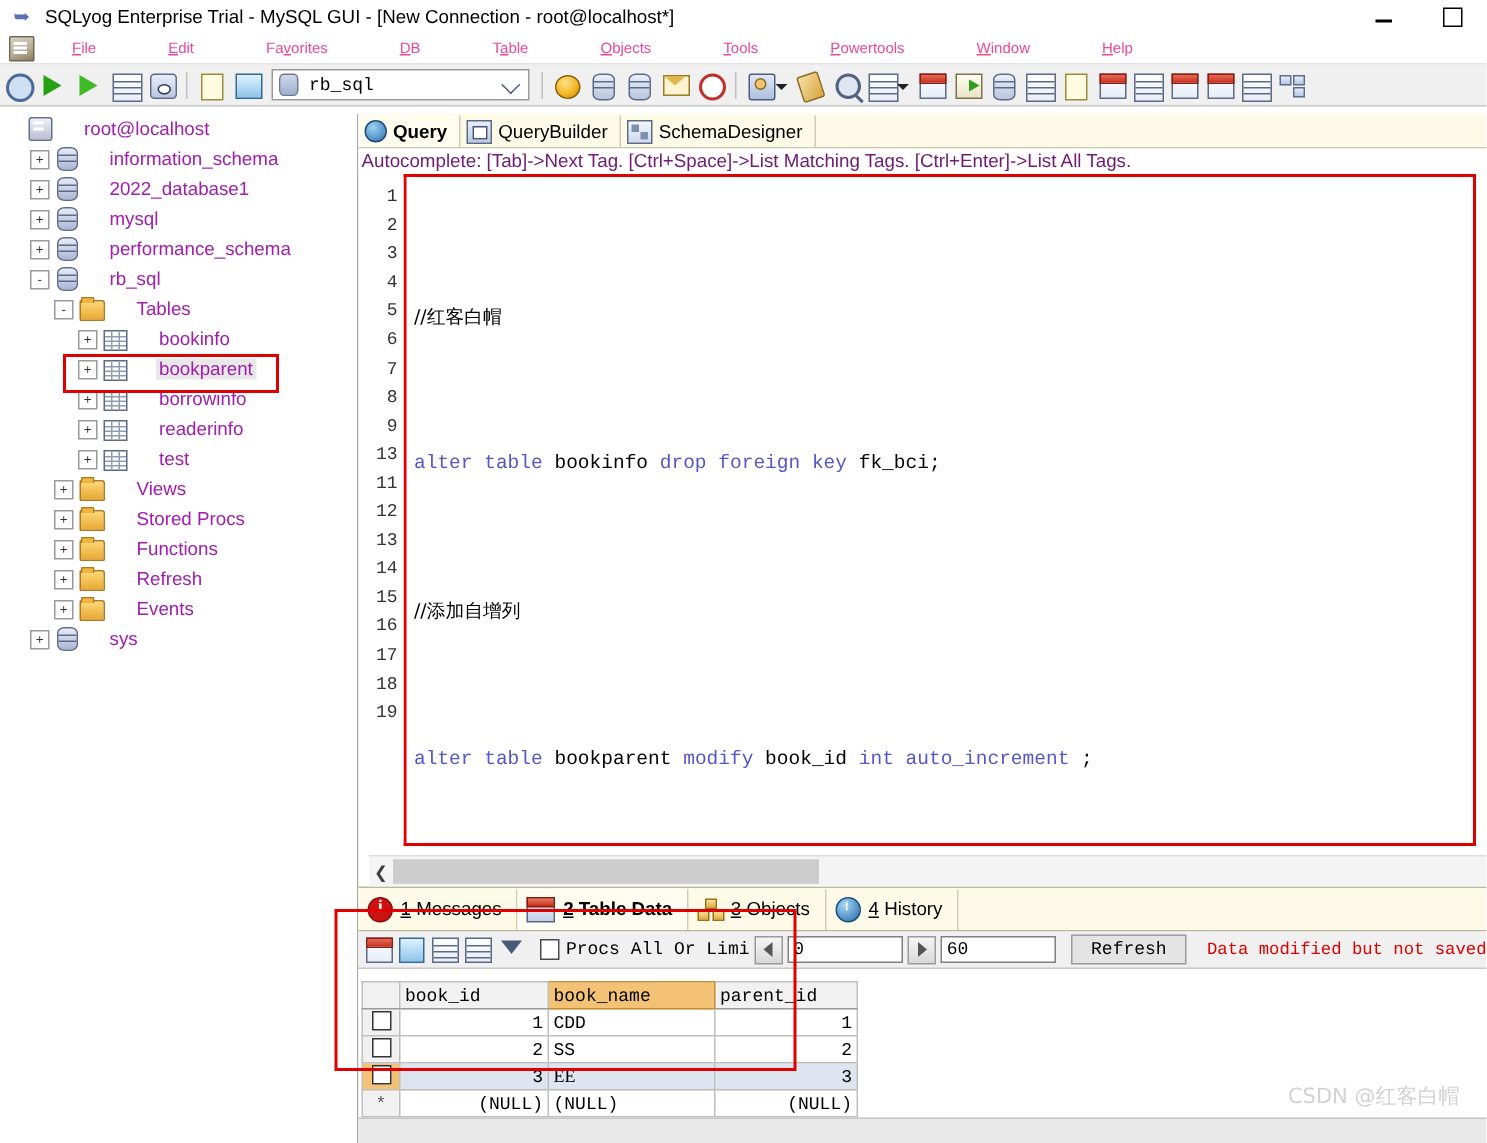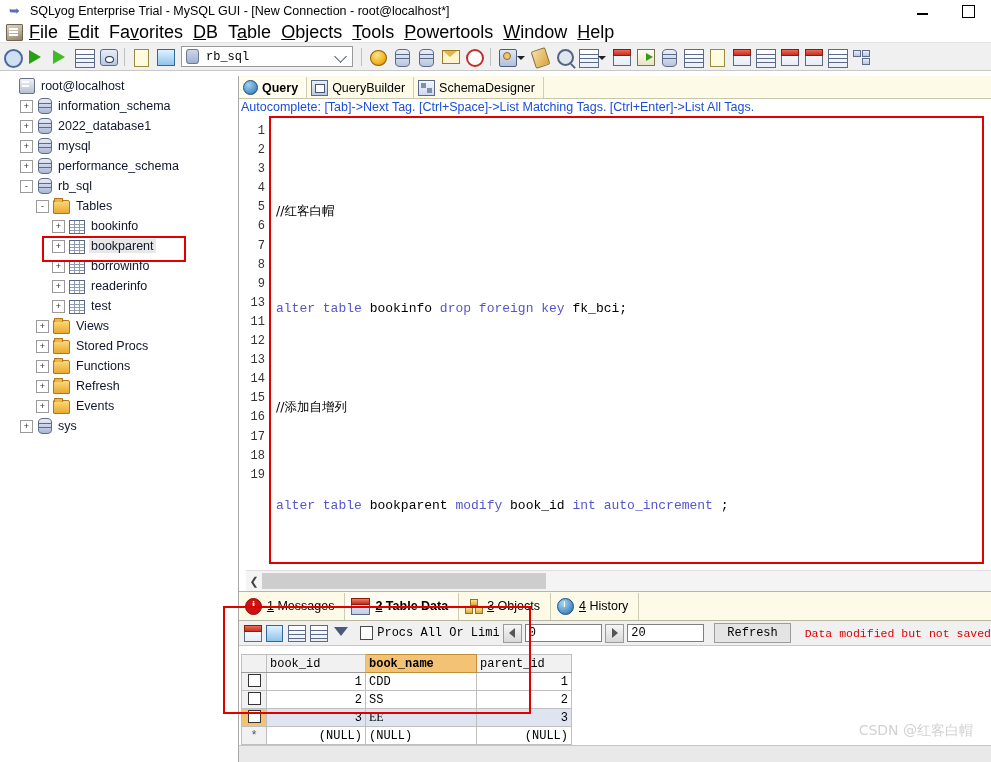--- a/index.html
+++ b/index.html
@@ -38,21 +38,21 @@
   .menu-appicon .mi{
     position:absolute;left:2px;top:1px;width:15px;height:15px;
     background:linear-gradient(160deg,#d9d2c4 0%,#b9ae98 55%,#8d7f63 100%);
     border:1px solid #6f6450;border-radius:1px;
   }
   .menu-appicon .mi:after{
     content:"";position:absolute;left:2px;top:3px;width:9px;height:2px;
     background:#fff;box-shadow:0 3px 0 #fff,0 6px 0 #fff;
   }
   .menuitem{
-    padding:2px 5px;font-size:18px;color:#000000;white-space:nowrap;cursor:default;
+    padding:2px 24px;font-size:10px;color:#ec4899;white-space:nowrap;cursor:default;
   }
   .menuitem u{text-decoration:underline;}
 
   
   .toolbar{
     position:absolute;left:0;top:42px;width:991px;height:27px;
     background:#f0f0f0;border-top:1px solid #e3e3e3;border-bottom:1px solid #c8c8c8;
     display:flex;align-items:center;
   }
   .tbtn{width:22px;height:22px;margin:0 1px;position:relative;display:inline-block;}
@@ -240,21 +240,21 @@
     width:14px;height:12px;margin-top:1px;background:#ffffff;border:1px solid #5b6a86;
   }
   .ticon.table:before{
     content:"";position:absolute;left:0;right:0;top:3px;height:1px;background:#8f9cb4;
     box-shadow:0 3px 0 #8f9cb4,0 6px 0 #8f9cb4;
   }
   .ticon.table:after{
     content:"";position:absolute;top:0;bottom:0;left:4px;width:1px;background:#8f9cb4;
     box-shadow:5px 0 0 #8f9cb4;
   }
-  .tlabel{font-size:12.5px;color:#0f172a;padding:0 2px;}
+  .tlabel{font-size:12.5px;color:#a21caf;padding:0 2px;margin-left:15px;}
   .tlabel.sel{background:#e8e8e8;}
   .redbox{
     position:absolute;border:2px solid #e00000;pointer-events:none;
   }
 
   
   .rightpane{position:absolute;left:239px;top:76px;width:752px;height:602px;background:#fff;}
 
   .qtabs{
     height:22px;background:#fdfbe8;border-bottom:1px solid #c9c6ae;
@@ -279,21 +279,21 @@
   }
   .tabico.sd{
     background:linear-gradient(180deg,#f4f7ff,#cfd9ee);border:1px solid #5a6a88;
   }
   .tabico.sd:after{
     content:"";position:absolute;left:2px;top:2px;width:5px;height:5px;
     background:#7f8fae;box-shadow:6px 5px 0 #7f8fae;
   }
 
   .autohint{
-    height:17px;line-height:17px;font-size:12.5px;color:#1d4ed8;background:#fff;
+    height:17px;line-height:17px;font-size:12.5px;color:#701a75;background:#fff;
     padding-left:2px;white-space:nowrap;overflow:hidden;
   }
 
   .editorwrap{
     position:relative;height:448px;background:#fff;
     border:2px solid #e00000;box-sizing:border-box;margin:0 7px 0 30px;
   }
   .gutter{
     position:absolute;left:-30px;top:0;width:28px;height:100%;background:#fff;
     text-align:right;font-family:"Liberation Mono",monospace;font-size:12px;color:#333;
@@ -781,32 +781,32 @@
       <span class="gt-cb"></span>
       <span class="gt-label">Procs All Or  Limi</span>
 
       <span class="navbtn">
           <i class="tri-l"></i>
         </span>
       <span class="numinput">0</span>
       <span class="navbtn">
           <i class="tri-r"></i>
         </span>
-      <span class="numinput">20</span>
+      <span class="numinput">60</span>
       <span class="refreshbtn">Refresh</span>
       <span class="modified">Data modified but not saved</span>
     </div>
 
     <div class="gridarea">
       <table class="dg">
         <thead>
           <tr>
             <th style="width:18px;background:#f1f1f1;"></th>
             <th style="width:92px;">book_id</th>
-            <th class="hl" style="width:104px;font-weight:bold;">book_name</th>
+            <th class="hl" style="width:104px;">book_name</th>
             <th style="width:88px;">parent_id</th>
           </tr>
         </thead>
         <tbody id="gridbody">
             <tr>
               <td class="rowsel"><span class="cb"></span></td>
               <td class="num">1</td>
               <td>CDD</td>
               <td class="num">1</td>
             </tr>

